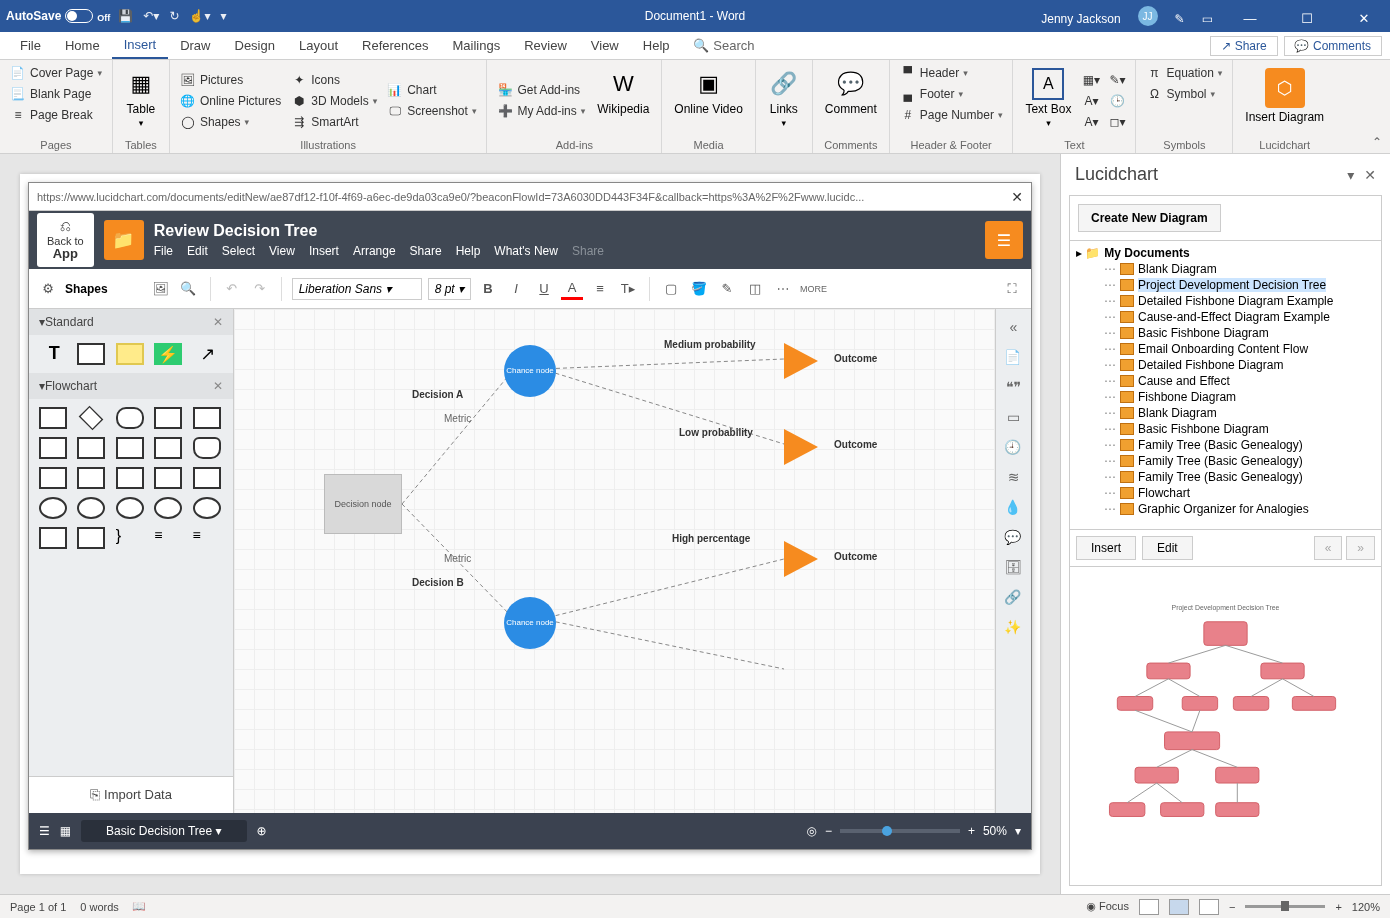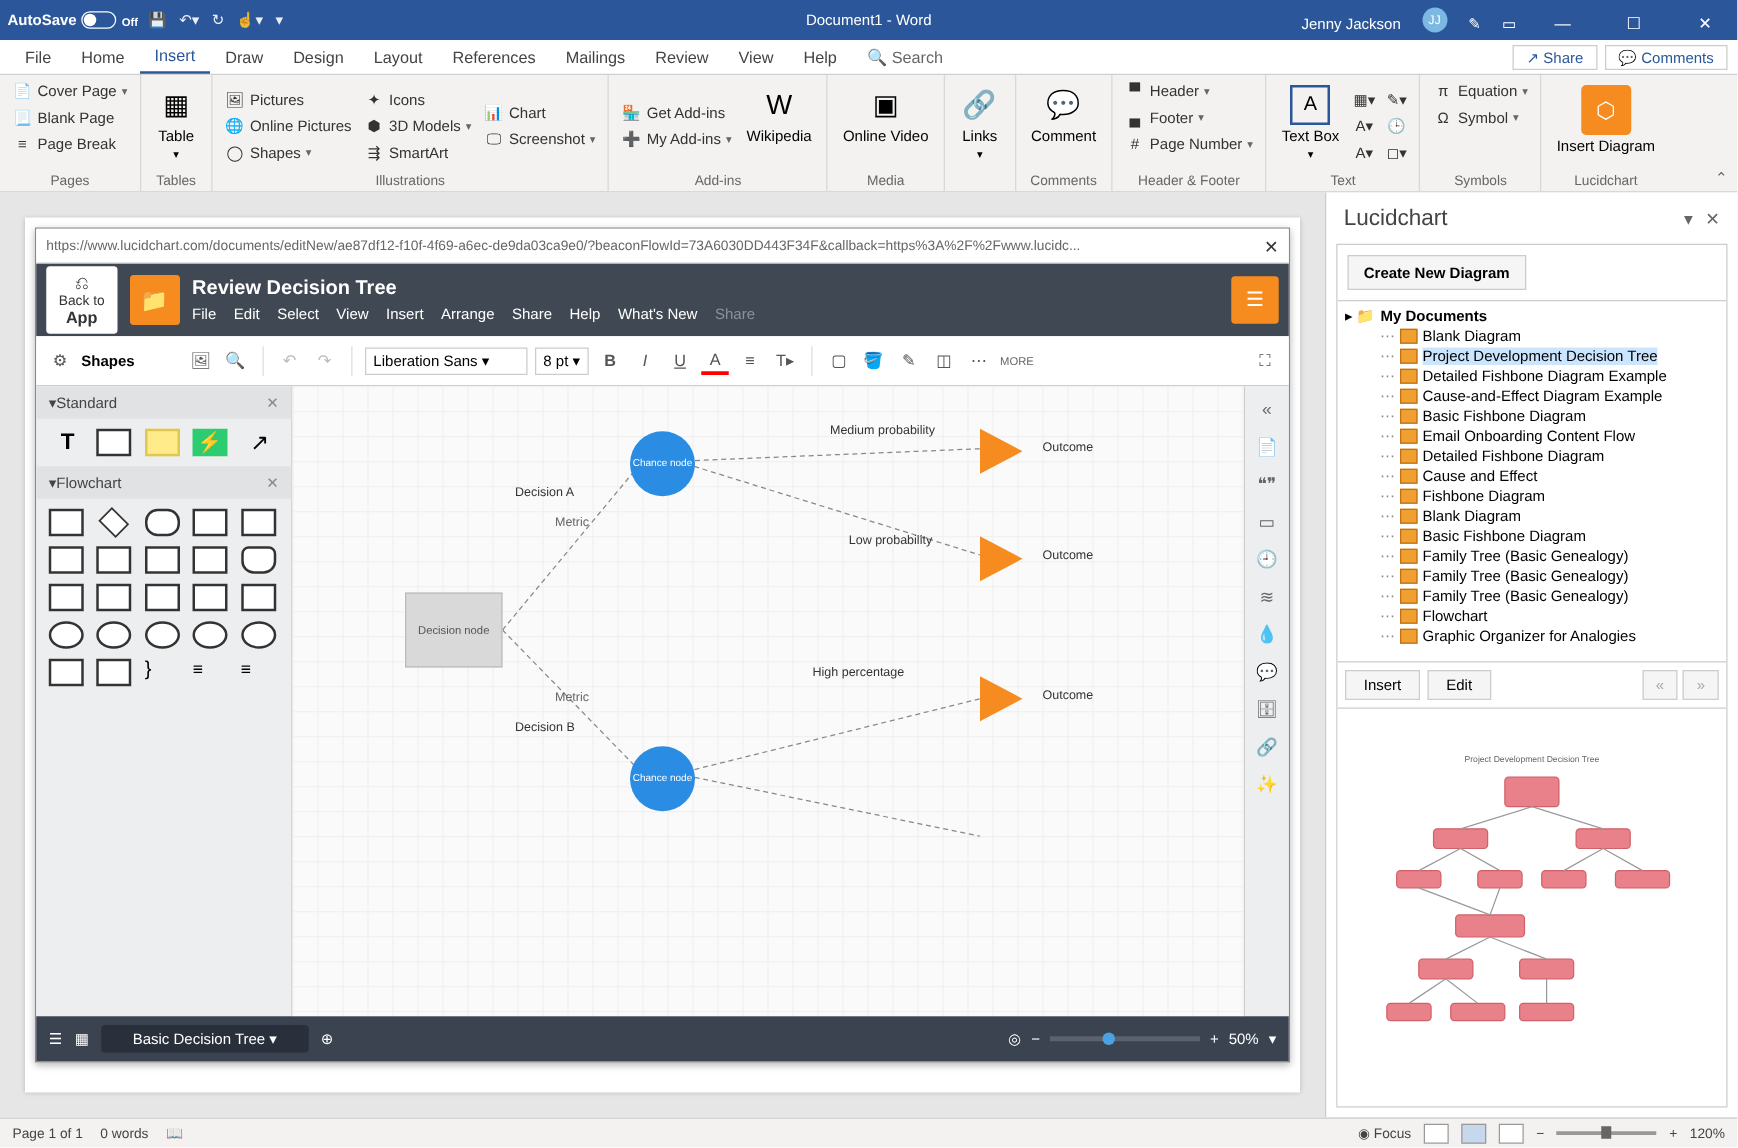--- a/index.html
+++ b/index.html
@@ -68,42 +68,42 @@
 .lucid-embed .back-btn{ background:#fff; color:#333; padding:6px 10px; border-radius:3px; font-size:11px; text-align:center; display:flex; flex-direction:column; align-items:center; line-height:1.1;}
 .lucid-embed .back-btn b{font-size:13px;}
 .lucid-embed .orange-sq{ width:40px; height:40px; background:#f68b1f; border-radius:3px; display:flex;align-items:center;justify-content:center;color:#fff;font-size:18px;}
 .lucid-embed .title-area{ display:flex; flex-direction:column;}
 .lucid-embed .title-area .title{ font-size:16px; font-weight:bold;}
 .lucid-embed .menus{ display:flex; gap:14px; font-size:12px; margin-top:4px;}
 .lucid-embed .menus .saved{color:#8a9199;}
 .lucid-embed .ham{ margin-left:auto; width:38px; height:38px; background:#f68b1f; border-radius:3px; display:flex;align-items:center;justify-content:center;color:#fff;font-size:16px;}
 .lucid-embed .toolbar{ height:40px; background:#fff; border-bottom:1px solid #ccc; display:flex; align-items:center; padding:0 8px; gap:6px; font-size:12px;}
 .lucid-embed .toolbar .sep{ width:1px; height:24px; background:#ddd; margin:0 4px;}
-.lucid-embed .toolbar select, .lucid-embed .toolbar .combo{ border:1px solid #ccc; padding:3px 6px; font-size:12px; background:#fff;}
+.lucid-embed .toolbar select, .lucid-embed .toolbar .combo{ border:1px solid #ccc; padding:3px 6px; font-size:12px; background:#fff;font-style:italic;}
 .lucid-embed .toolbar .tb-btn{ width:22px; height:22px; display:flex;align-items:center;justify-content:center; color:#555; font-size:13px;}
 .lucid-embed .main{ flex:1; display:flex; overflow:hidden;}
 .lucid-embed .left-panel{ width:205px; background:#eceef0; border-right:1px solid #ccc; display:flex; flex-direction:column;}
 .lucid-embed .left-panel .section-hd{ padding:6px 10px; display:flex; align-items:center; font-size:12px; color:#444; background:#e0e2e4;}
 .lucid-embed .left-panel .section-hd .x{margin-left:auto; color:#888;}
 .lucid-embed .shape-grid{ display:grid; grid-template-columns:repeat(5,1fr); gap:8px; padding:8px 10px;}
 .lucid-embed .shape-grid .shp{ width:28px; height:22px; border:2px solid #333; background:#fff;}
 .lucid-embed .import{ margin-top:auto; border-top:1px solid #ccc; padding:10px; font-size:13px; color:#444; text-align:center; background:#fff;}
 .lucid-embed .canvas-wrap{ flex:1; position:relative; background:#fafafa; background-image:linear-gradient(#eee 1px,transparent 1px),linear-gradient(90deg,#eee 1px,transparent 1px); background-size:20px 20px;}
 .lucid-embed .right-rail{ width:36px; background:#eceef0; border-left:1px solid #ccc; display:flex; flex-direction:column; align-items:center; gap:14px; padding-top:10px; color:#666; font-size:14px;}
 .lucid-embed .bottom-bar{ height:36px; background:#3b4250; display:flex; align-items:center; padding:0 10px; gap:10px; color:#fff; font-size:12px;}
 .lucid-embed .bottom-bar .page-pill{ background:#2a303b; padding:4px 25px; border-radius:3px;}
 .lucid-embed .bottom-bar .zoom{ margin-left:auto; display:flex; align-items:center; gap:8px;}
 .lucid-embed .bottom-bar .slider{ width:120px; height:4px; background:#5a6270; position:relative;}
 .lucid-embed .bottom-bar .slider::after{content:"";width:10px;height:10px;background:#4aa3e0;border-radius:50%;position:absolute;left:35%;top:-3px;}
 
 
 .canvas-wrap .dec-node{ position:absolute; width:78px; height:60px; background:#d9d9d9; border:1px solid #bbb; display:flex;align-items:center;justify-content:center;font-size:9px;color:#555; left:90px; top:165px;}
 .canvas-wrap .chance{ position:absolute; width:52px; height:52px; border-radius:50%; background:#2b8ce4; color:#fff; font-size:8px; display:flex;align-items:center;justify-content:center; text-align:center; line-height:1.1;}
 .canvas-wrap .endpoint{ position:absolute; width:0; height:0; border-top:18px solid transparent; border-bottom:18px solid transparent; border-left:34px solid #f68b1f;}
-.canvas-wrap .lbl{ position:absolute; font-size:10px; color:#333; font-weight:normal;}
+.canvas-wrap .lbl{ position:absolute; font-size:10px; color:#333; font-weight:bold;}
 .canvas-wrap .lbl.light{font-weight:normal; color:#666;}
 .canvas-wrap svg.lines{position:absolute;left:0;top:0;width:100%;height:100%;pointer-events:none;}
 
 
 .preview svg{width:100%;height:100%;}
 .preview .pnode{fill:#e8818a;stroke:#d26068;}
 
 
 .statusbar{ position:absolute; bottom:0; left:0; right:0; height:24px; background:#f3f2f1; border-top:1px solid #ccc; display:flex; align-items:center; padding:0 10px; font-size:11px; color:#444; gap:14px;}
 .statusbar .right{margin-left:auto; display:flex; align-items:center; gap:10px;}
@@ -437,20 +437,21 @@
             <div class="shp" style="border-radius:50%;transform:rotate(180deg);"></div>
             <div class="shp" style="border-radius:50%;"></div>
             <div class="shp" style="border-radius:50%;"></div>
             <div class="shp" style="border-radius:50%;"></div>
             <div class="shp"></div>
             <div class="shp"></div>
             <div style="font-size:16px;">}︎</div>
             <div style="font-size:14px;">≡</div>
             <div style="font-size:14px;">≡</div>
           </div>
+          <div class="import">⎘ <span>Import Data</span></div>
         </div>
         <div class="canvas-wrap">
           <svg class="lines">
               <g stroke="#888" stroke-dasharray="4 3" fill="none">
             <path d="M168 195 L280 60"></path>
                 <path d="M168 195 L280 310"></path>
             <path d="M308 60 L550 50"></path>
                 <path d="M308 60 L550 135"></path>
             <path d="M308 310 L550 250"></path>
                 <path d="M308 310 L550 360"></path>
@@ -460,21 +461,21 @@
           <div class="chance" style="left:270px;top:36px;">Chance node</div>
           <div class="chance" style="left:270px;top:288px;">Chance node</div>
           <div class="endpoint" style="left:550px;top:34px;"></div>
           <div class="endpoint" style="left:550px;top:120px;"></div>
           <div class="endpoint" style="left:550px;top:232px;"></div>
           <div class="lbl" style="left:600px;top:44px;">Outcome</div>
           <div class="lbl" style="left:600px;top:130px;">Outcome</div>
           <div class="lbl" style="left:600px;top:242px;">Outcome</div>
           <div class="lbl" style="left:430px;top:30px;">Medium probability</div>
           <div class="lbl" style="left:445px;top:118px;">Low probability</div>
-          <div class="lbl" style="left:416px;top:224px;">High percentage</div>
+          <div class="lbl" style="left:438px;top:224px;">High percentage</div>
           <div class="lbl" style="left:178px;top:80px;">Decision A</div>
           <div class="lbl" style="left:178px;top:268px;">Decision B</div>
           <div class="lbl light" style="left:210px;top:104px;">Metric</div>
           <div class="lbl light" style="left:210px;top:244px;">Metric</div>
         </div>
         <div class="right-rail">
           <span>«</span>
           <span>📄</span>
           <span>❝❞</span>
           <span>▭</span>

